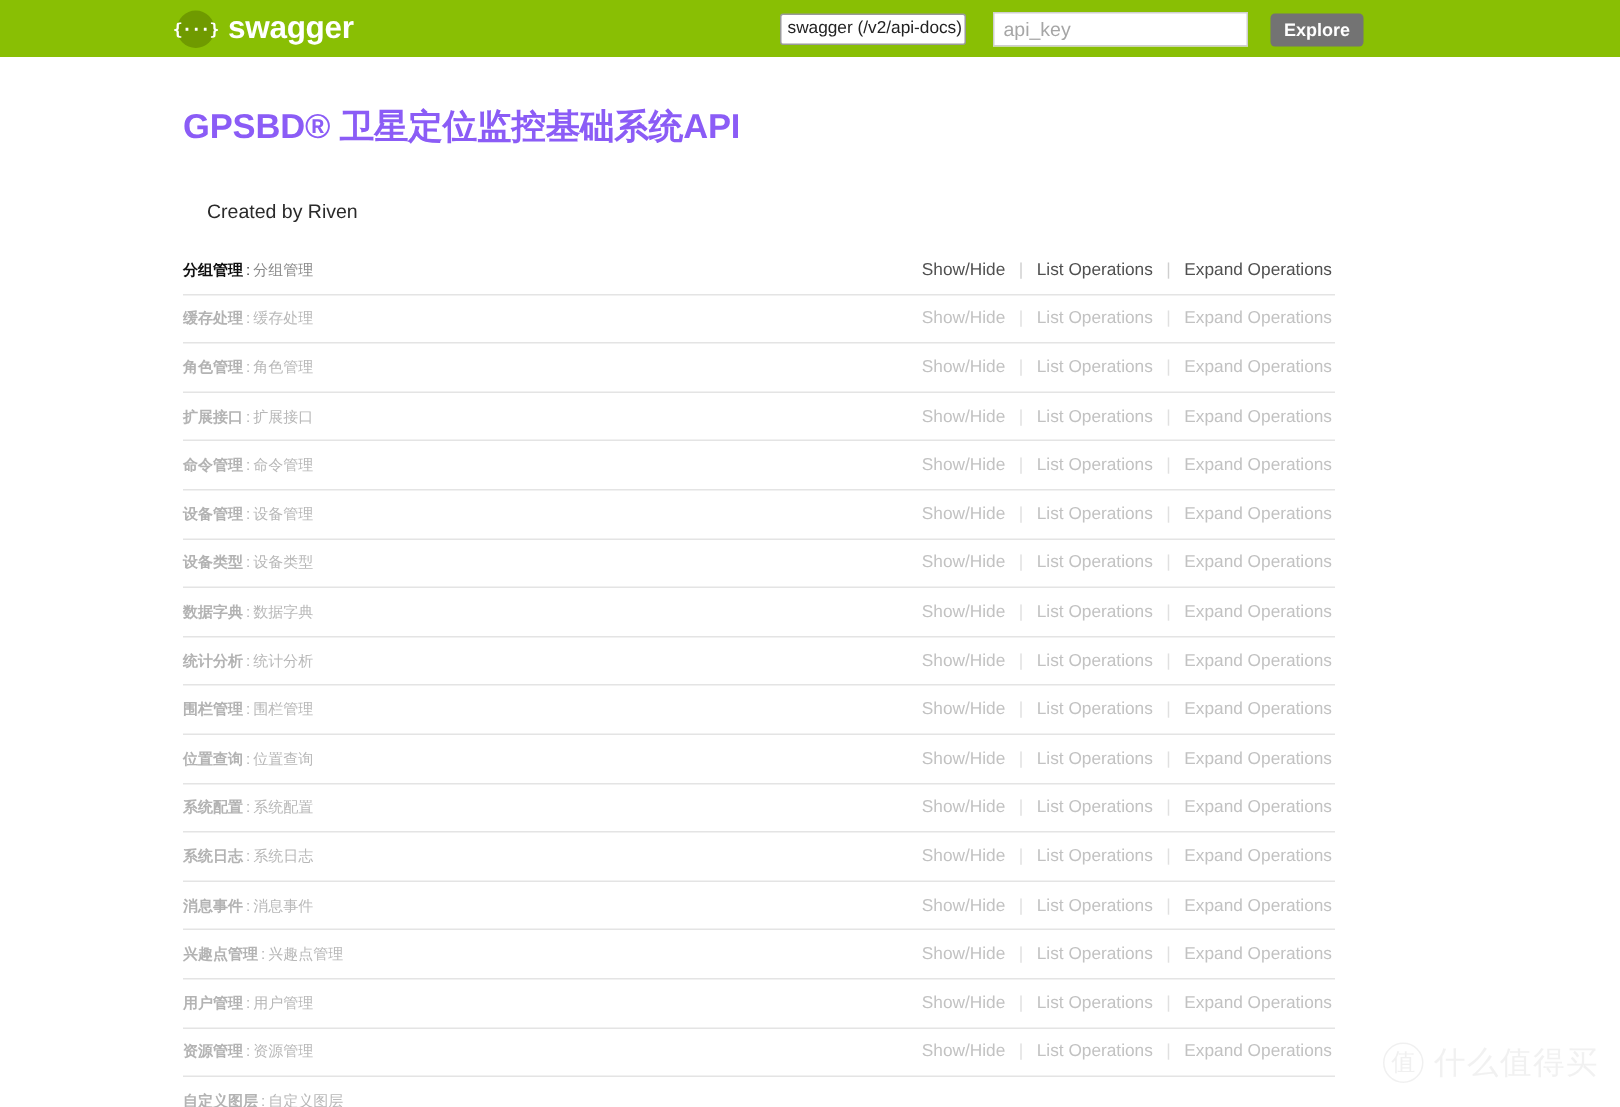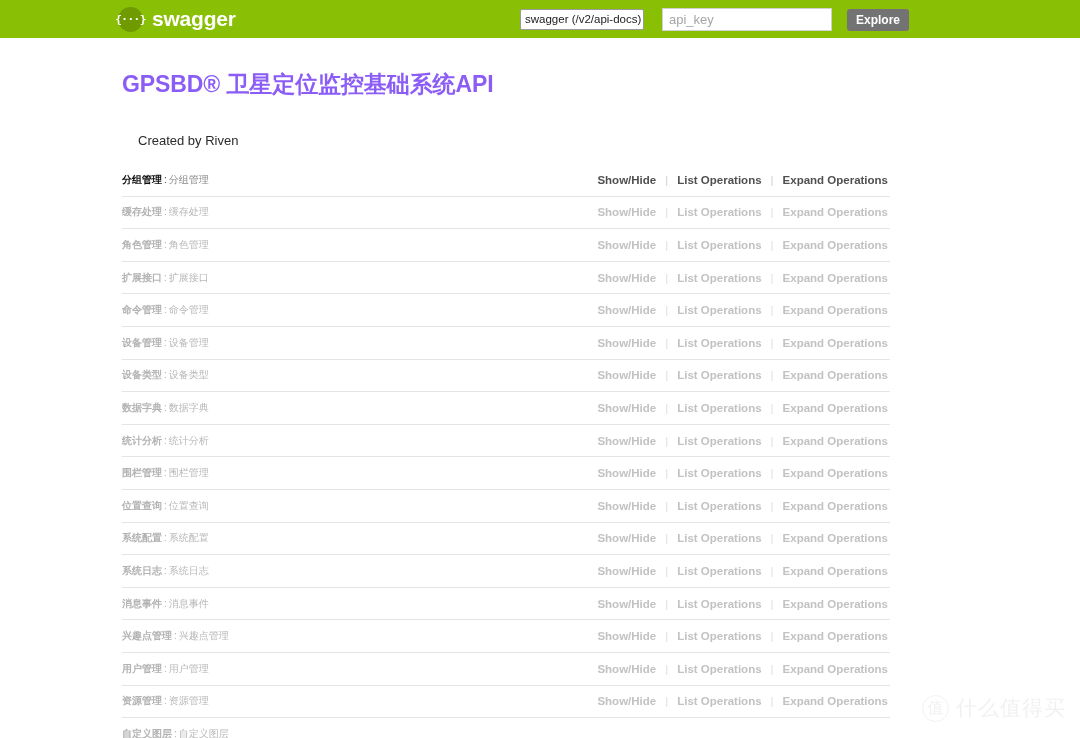--- a/index.html
+++ b/index.html
@@ -187,21 +187,20 @@
   .resource-options {
     display: flex;
     align-items: center;
     font-size: 11.5px;
     white-space: nowrap;
   }
   .resource-options a {
     color: #c2c2c2;
     text-decoration: none;
     padding: 0 0;
-    font-weight: bold;
   }
   .resource-options .divider {
     color: #e0e0e0;
     padding: 0 9px;
   }
   .resource.active .resource-options a { color: #505050; }
   .resource.active .resource-options .divider { color: #cfcfcf; }
 
   
   #watermark {

